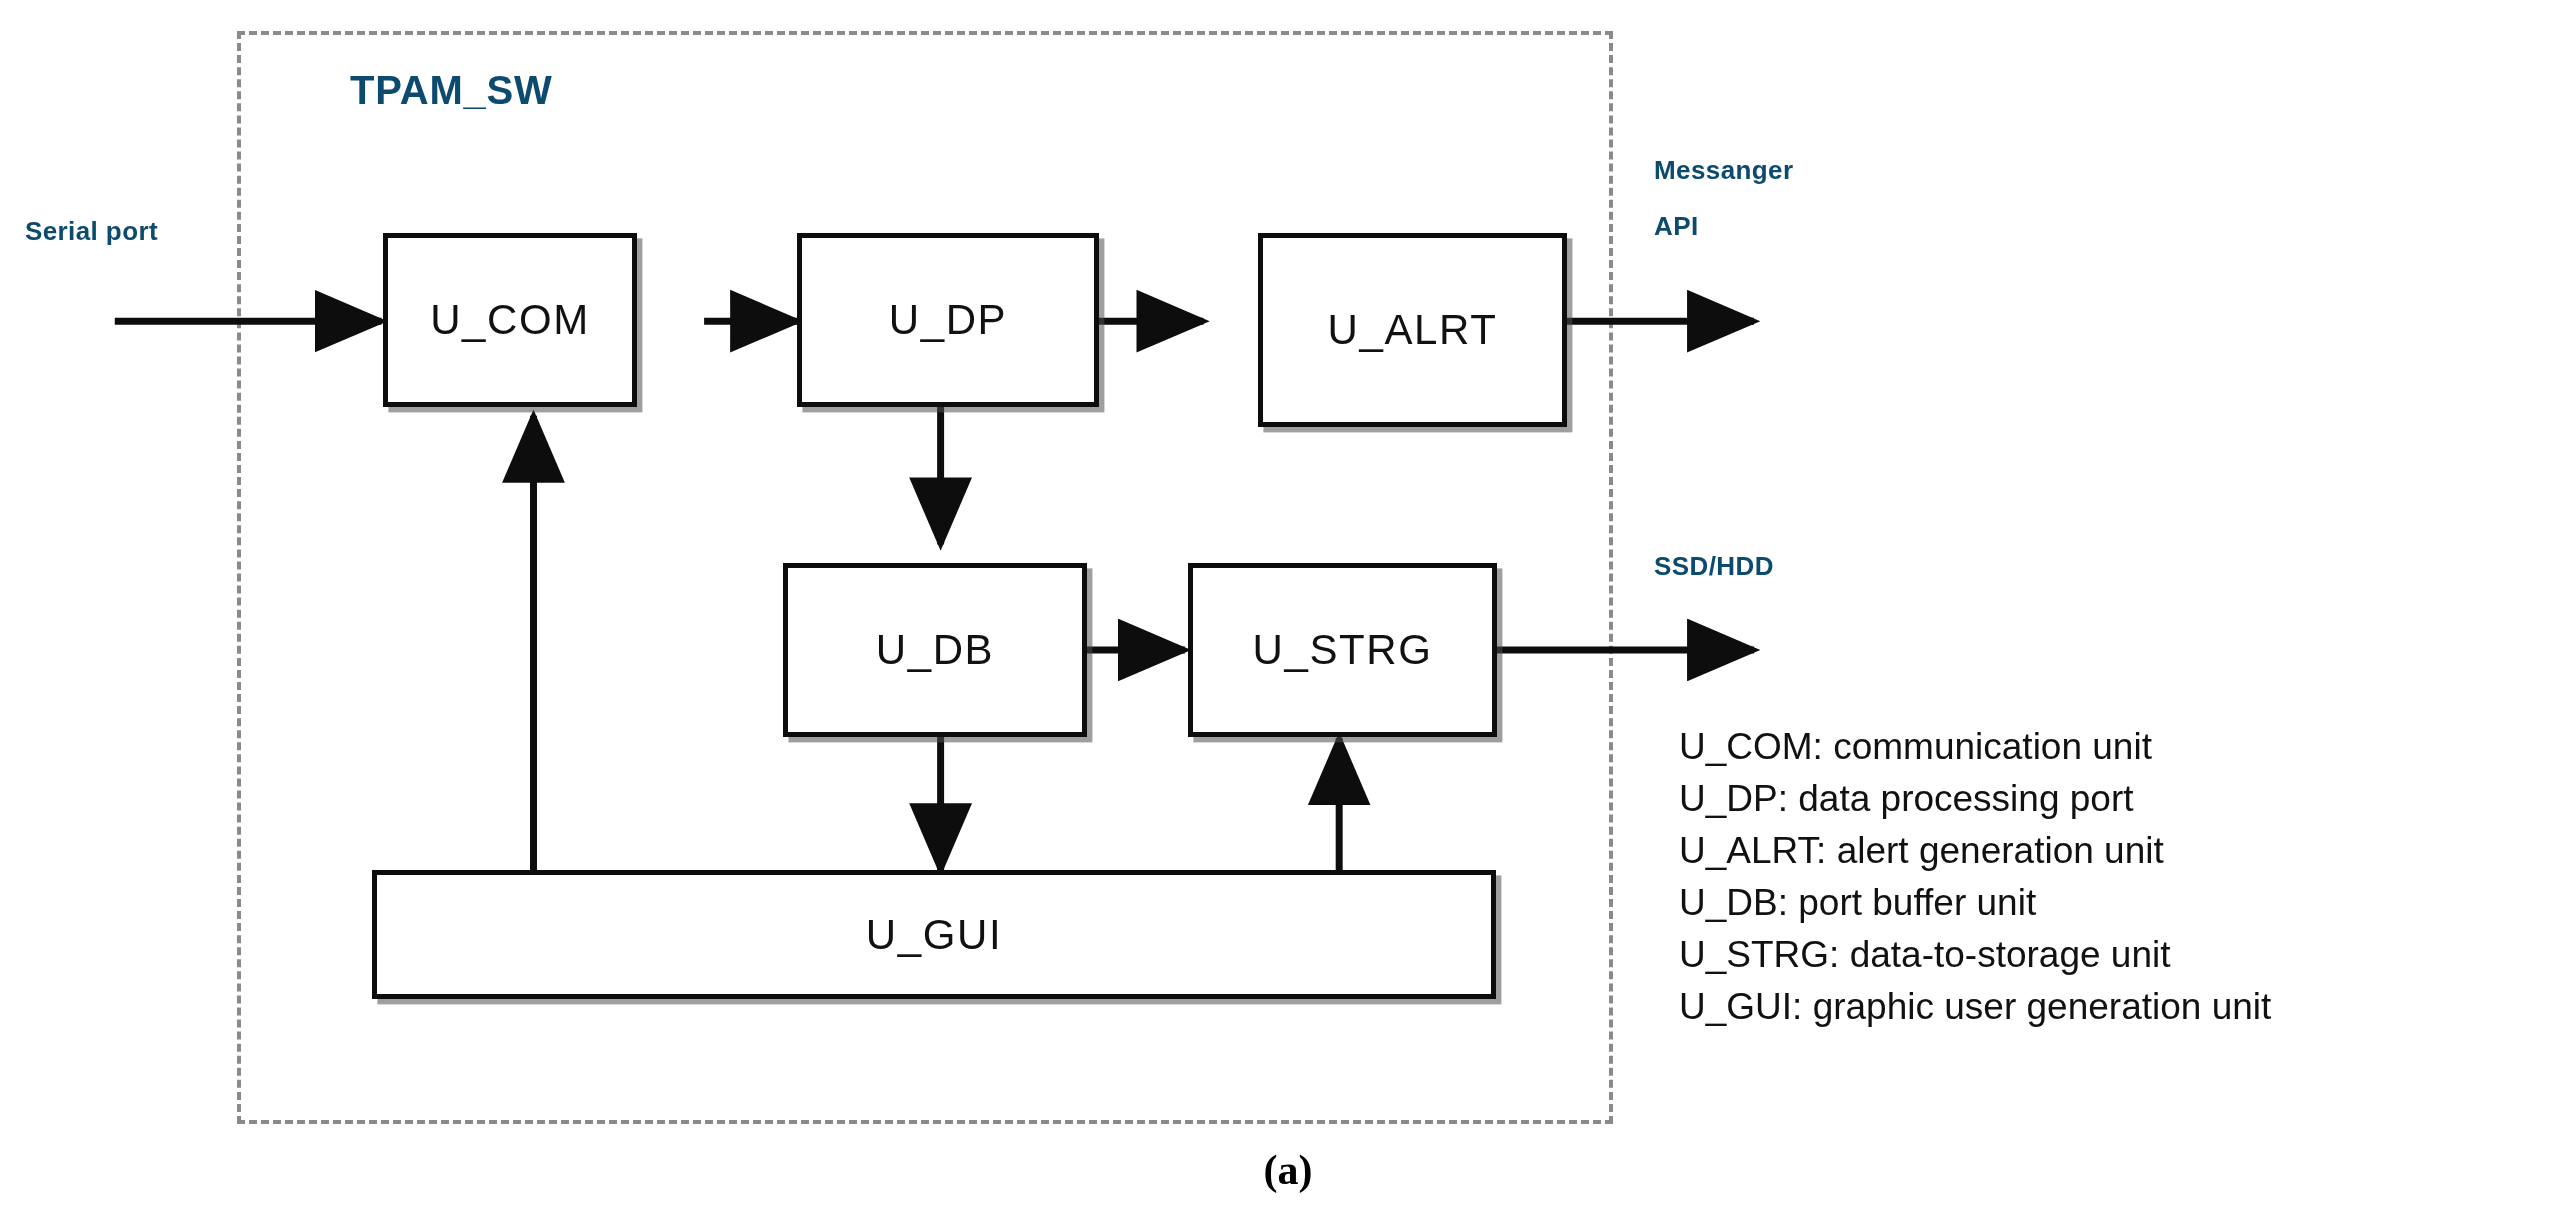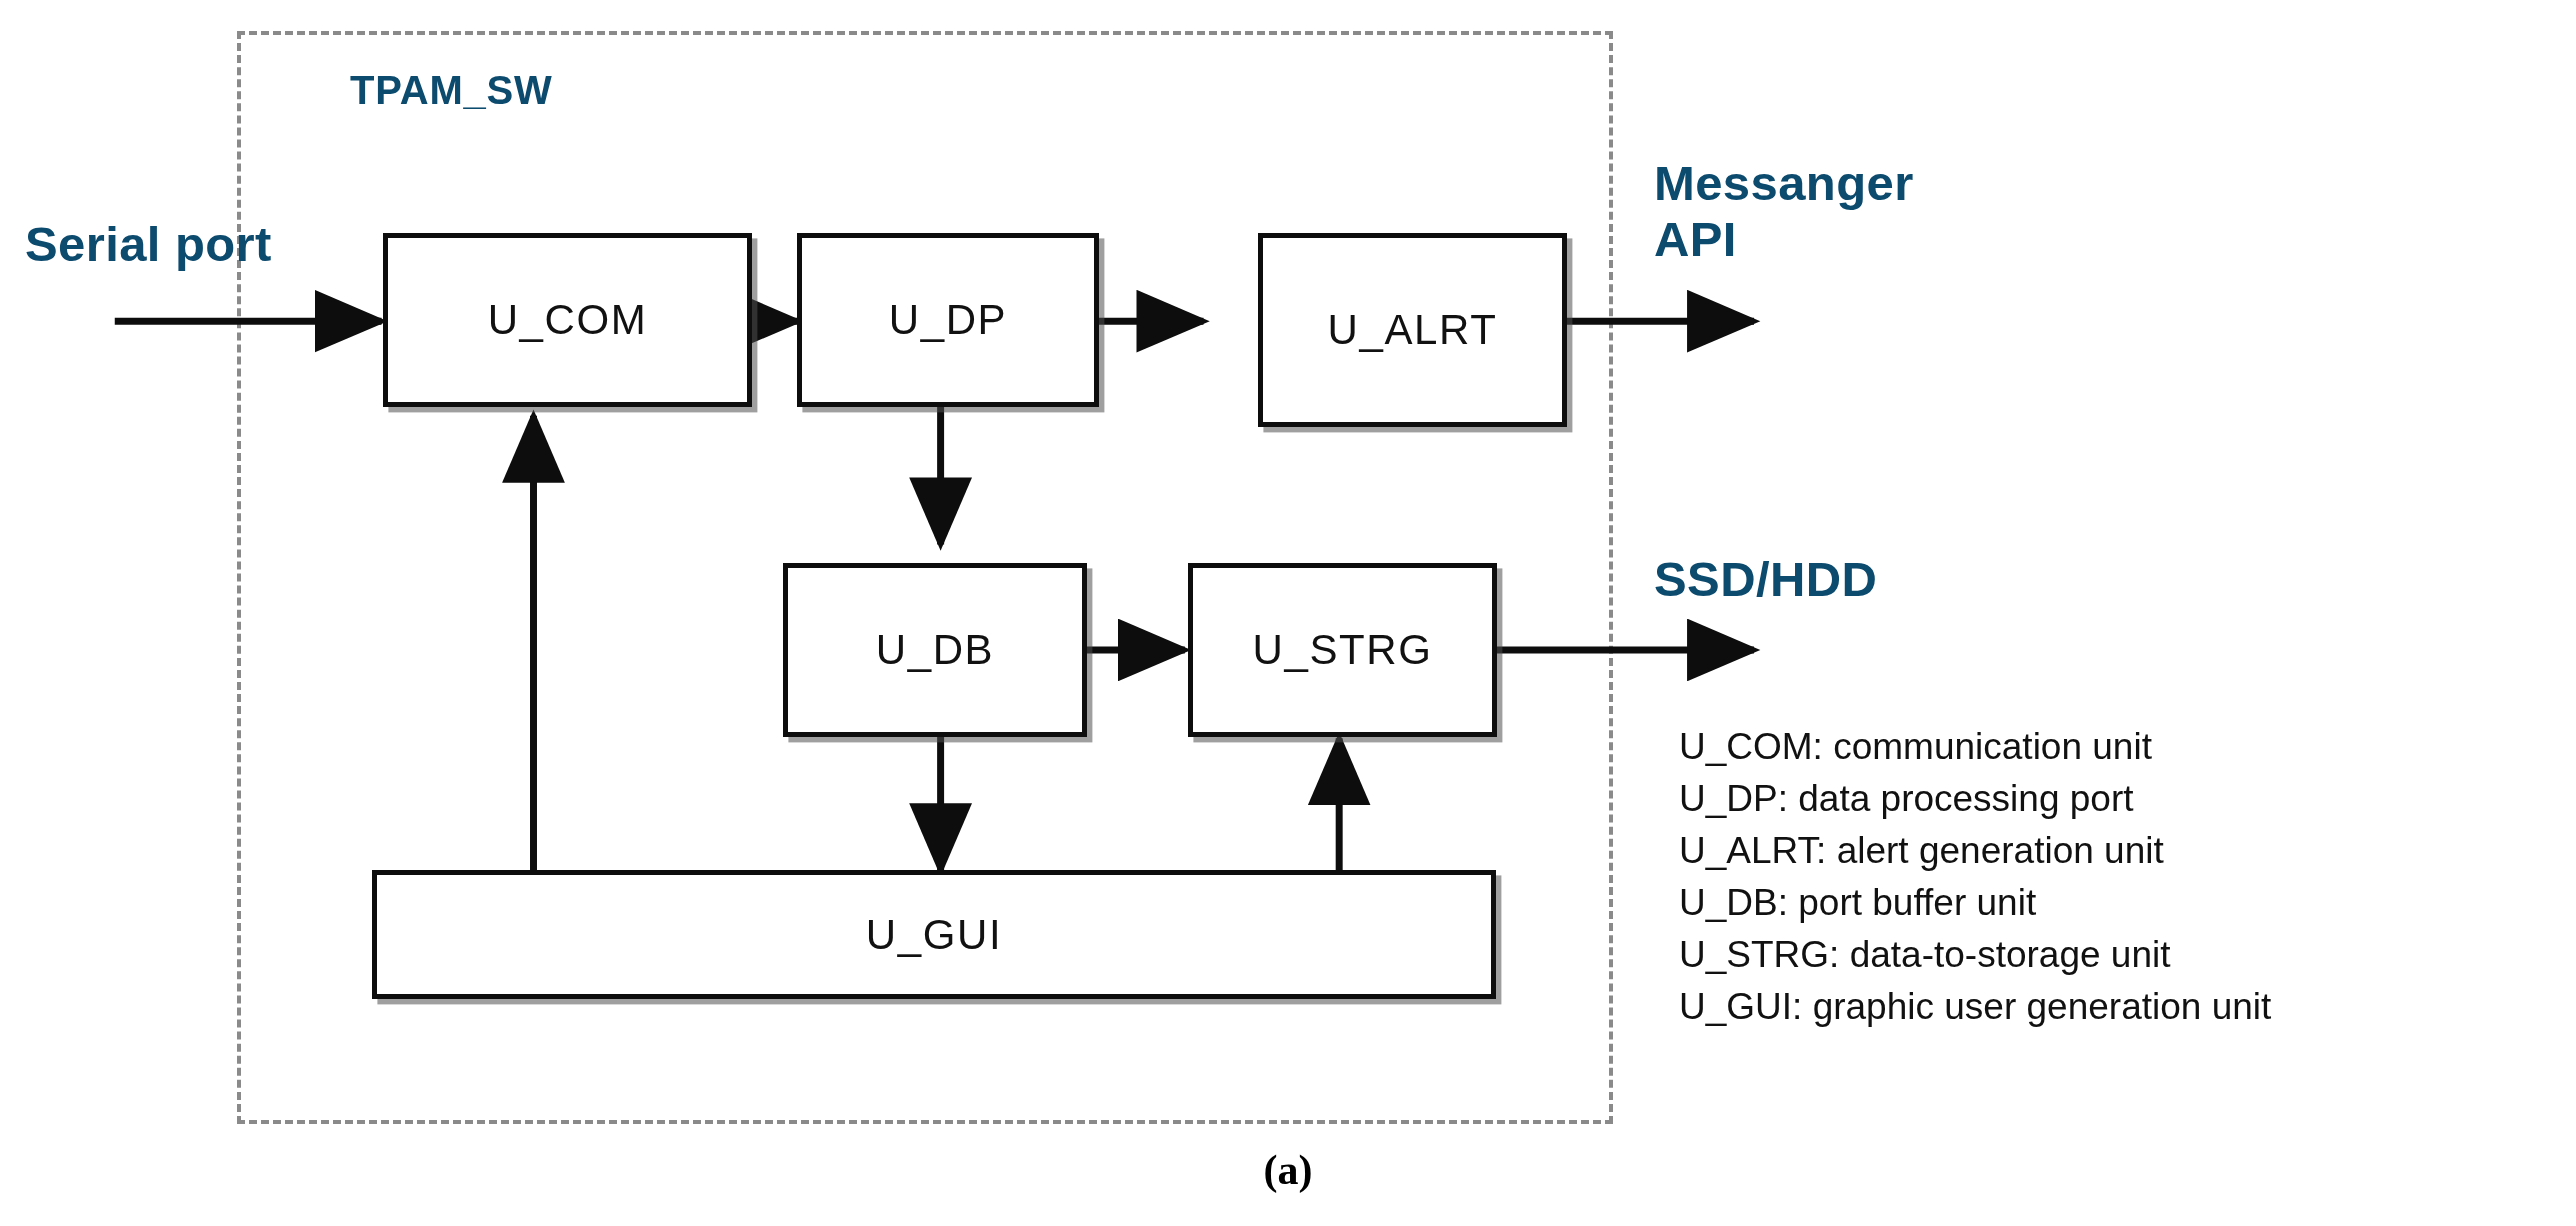--- a/index.html
+++ b/index.html
@@ -32,21 +32,21 @@
     letter-spacing:1.6px;
     color:#111;
     white-space:nowrap;
   }
 
   
   .txt{position:absolute;white-space:nowrap;color:#0c4a6e;}
   .bold-label{
     font-family:"Liberation Sans",sans-serif;
     font-weight:bold;
-    font-size:49px;
+    font-size:26px;
     letter-spacing:0.4px;
   }
   .title-label{
     font-family:"Liberation Sans",sans-serif;
     font-weight:bold;
     font-size:40px;
     letter-spacing:0.8px;
   }
   .legend{
     position:absolute;
@@ -110,21 +110,21 @@
 
     <line x1="1930" y1="838" x2="2262" y2="838" stroke="#0d0d0d" stroke-width="9" marker-end="url(#ah)"></line>
 
     <line x1="1213" y1="948" x2="1213" y2="1122" stroke="#0d0d0d" stroke-width="9" marker-end="url(#ah)"></line>
 
     <line x1="1727" y1="1122" x2="1727" y2="952" stroke="#0d0d0d" stroke-width="9" marker-end="url(#ah)"></line>
 
     <line x1="688" y1="1122" x2="688" y2="536" stroke="#0d0d0d" stroke-width="9" marker-end="url(#ah)"></line>
   </svg>
 
-  <div class="unit" style="left:383px;top:233px;width:369px;height:174px;">
+  <div class="unit" style="left:383px;top:233px;width:254px;height:174px;">
     <span class="unit-label">U_COM</span>
   </div>
 
   <div class="unit" style="left:797px;top:233px;width:302px;height:174px;">
     <span class="unit-label">U_DP</span>
   </div>
 
   <div class="unit" style="left:1258px;top:233px;width:309px;height:194px;">
     <span class="unit-label">U_ALRT</span>
   </div>

